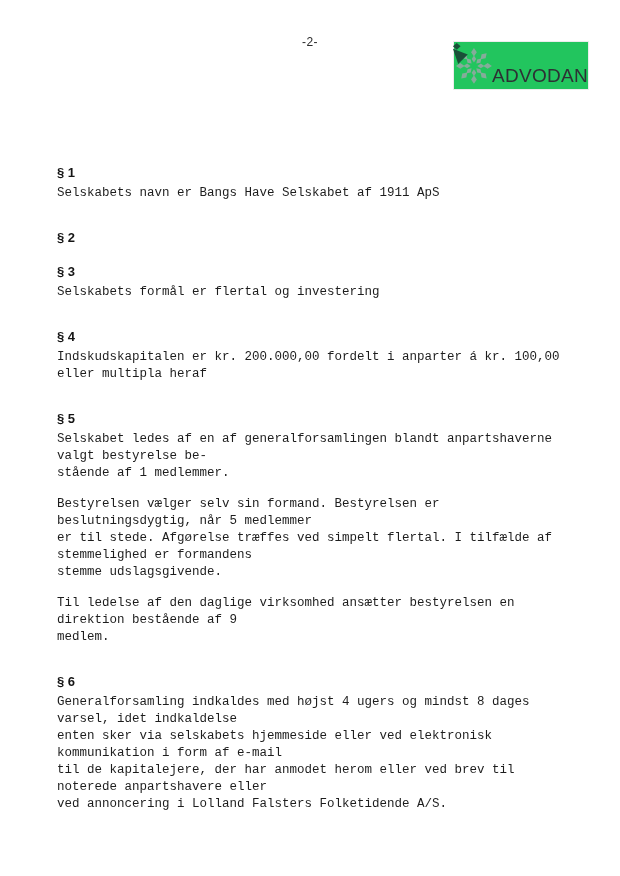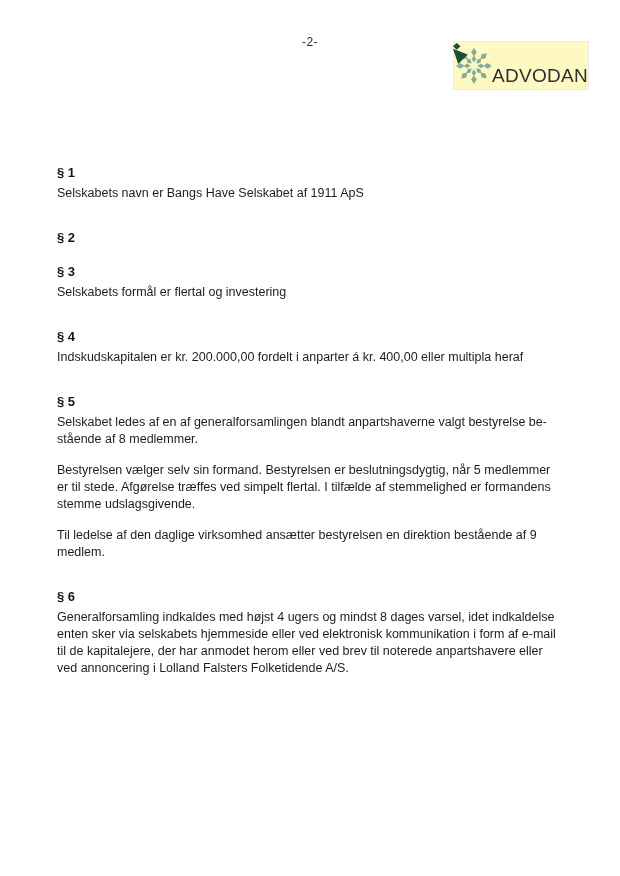--- a/index.html
+++ b/index.html
@@ -22,21 +22,21 @@
     color: #2a2a2a;
     letter-spacing: 0.5px;
   }
   .logo-box {
     position: absolute;
     top: 41px;
     right: 31px;
     width: 134px;
     height: 47px;
     border: 1px solid #ececec;
-    background: #fef9c3;
+    background: #22c55e;
   }
   .logo-icon {
     position: absolute;
     left: -2px;
     top: 0;
     width: 42px;
     height: 44px;
   }
   .logo-text {
     position: absolute;
@@ -64,20 +64,21 @@
     font-weight: bold;
     font-size: 13px;
     line-height: 17px;
     margin: 0 0 4px 0;
     color: #151515;
   }
   .sec-par {
     margin: 0 0 14px 0;
     white-space: pre-line;       
     color: #1d1d1d;
+    font-family: Liberation Mono, monospace;
   }
 </style>
 </head>
 <body>
 
 <div class="page">
 
   <div class="page-number">-2-</div>
 
   <div class="logo-box">
@@ -113,26 +114,26 @@
       </section>
       <section class="doc-section">
         <div class="sec-heading">§ 2</div>
       </section>
       <section class="doc-section">
         <div class="sec-heading">§ 3</div>
         <p class="sec-par">Selskabets formål er flertal og investering</p>
       </section>
       <section class="doc-section">
         <div class="sec-heading">§ 4</div>
-        <p class="sec-par">Indskudskapitalen er kr. 200.000,00 fordelt i anparter á kr. 400,00 eller multipla heraf</p>
+        <p class="sec-par">Indskudskapitalen er kr. 200.000,00 fordelt i anparter á kr. 100,00 eller multipla heraf</p>
       </section>
       <section class="doc-section">
         <div class="sec-heading">§ 5</div>
         <p class="sec-par">Selskabet ledes af en af generalforsamlingen blandt anpartshaverne valgt bestyrelse be-
-stående af 8 medlemmer.</p>
+stående af 1 medlemmer.</p>
         <p class="sec-par">Bestyrelsen vælger selv sin formand. Bestyrelsen er beslutningsdygtig, når 5 medlemmer
 er til stede. Afgørelse træffes ved simpelt flertal. I tilfælde af stemmelighed er formandens
 stemme udslagsgivende.</p>
         <p class="sec-par">Til ledelse af den daglige virksomhed ansætter bestyrelsen en direktion bestående af 9
 medlem.</p>
       </section>
       <section class="doc-section">
         <div class="sec-heading">§ 6</div>
         <p class="sec-par">Generalforsamling indkaldes med højst 4 ugers og mindst 8 dages varsel, idet indkaldelse
 enten sker via selskabets hjemmeside eller ved elektronisk kommunikation i form af e-mail

